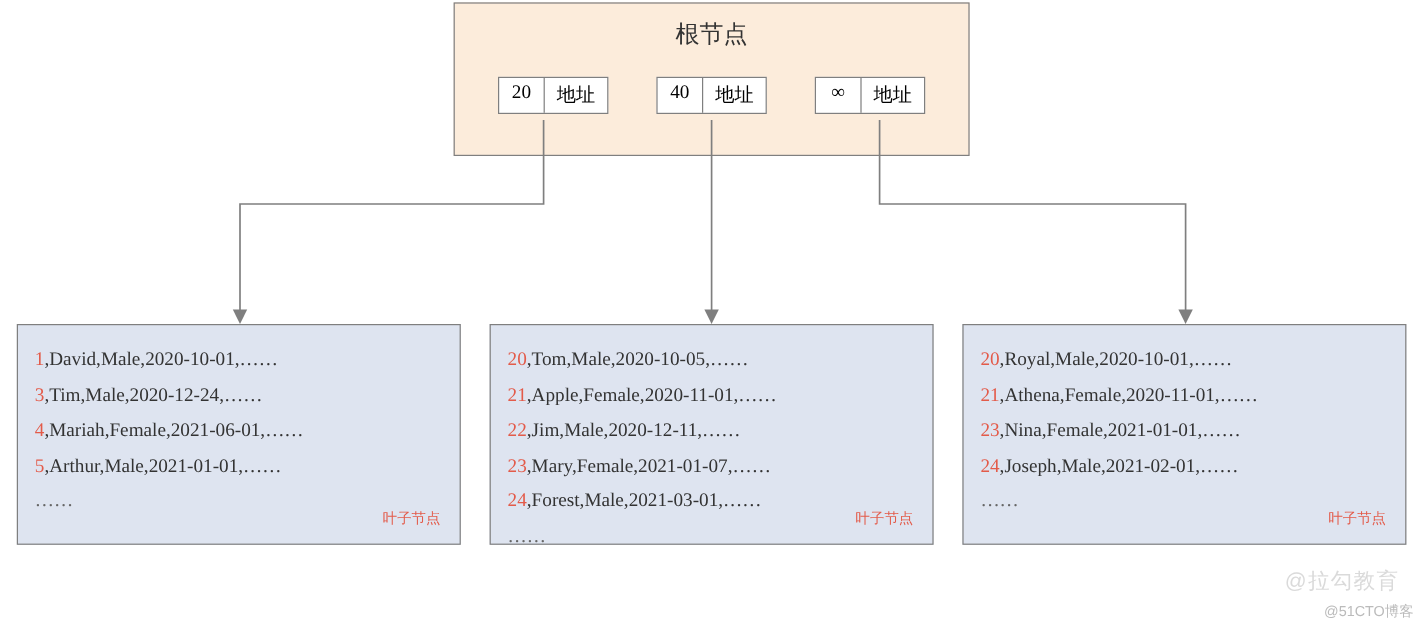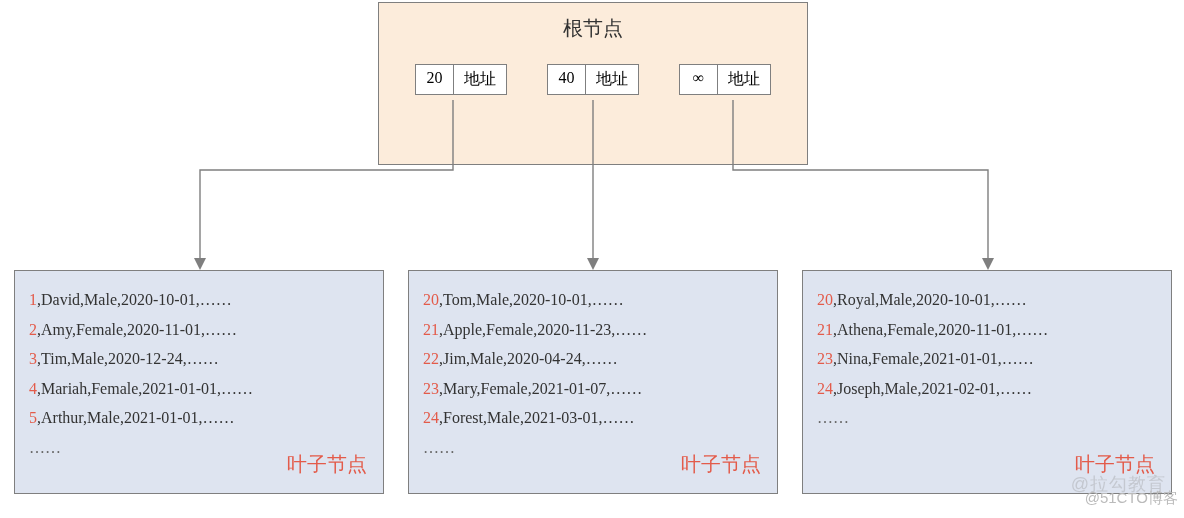--- a/index.html
+++ b/index.html
@@ -1,63 +1,63 @@
 <!DOCTYPE html>
 <html><head>
 <meta charset="utf-8">
 <style>
 * { box-sizing: border-box; margin: 0; padding: 0; }
 body { font-family: "Songti SC", "SimSun", serif; background: #fff; width: 1184px; height: 518px; position: relative; }
 
 .root-box {
   position: absolute;
   left: 378px; top: 2px;
-  width: 430px; height: 163px;
+  width: 430px; height: 128px;
   background: #fcecdb;
   border: 1px solid #7f7f7f;
   text-align: center;
   padding-top: 12px;
 }
 .root-title { font-size: 20px; color: #333; margin-bottom: 22px; }
 .key-row { display: flex; justify-content: center; gap: 40px; }
 .key-cell {
   display: inline-flex;
   border: 1px solid #7f7f7f;
   background: #fff;
   font-size: 16px;
 }
 .key-cell span { padding: 4px 10px; }
 .key-cell span:first-child { border-right: 1px solid #7f7f7f; min-width: 38px; text-align: center; }
 
 .leaf {
   position: absolute;
-  width: 370px; height: 224px;
+  width: 370px; height: 184px;
   background: #dee4f0;
   border: 1px solid #7f7f7f;
   padding: 14px 14px 10px 14px;
   font-size: 16px;
   line-height: 1.85;
   color: #333;
 }
 .leaf .row { white-space: nowrap; overflow: hidden; }
 .leaf .idx { color: #e35b4a; }
 .leaf .ellipsis { color: #666; }
 .leaf .label {
   position: absolute; right: 16px; bottom: 10px;
-  color: #e35b4a; font-size: 20px;
+  color: #e35b4a; font-size: 12px;
 }
 #leaf1 { left: 14px;  top: 270px; }
 #leaf2 { left: 408px; top: 270px; }
 #leaf3 { left: 802px; top: 270px; }
 
 svg.arrows { position: absolute; left: 0; top: 0; width: 1184px; height: 518px; pointer-events: none; }
 .arrow-line { stroke: #7f7f7f; stroke-width: 1.4; fill: none; }
 .arrow-head { fill: #7f7f7f; }
 
-.watermark-blog { position: absolute; right: 6px; bottom: 10px; font-size: 15px; color: #bbb; font-family: sans-serif; }
+.watermark-blog { position: absolute; right: 6px; bottom: 0; font-size: 12px; color: #bbb; font-family: sans-serif; }
 .watermark-brand { position: absolute; right: 18px; bottom: 22px; font-size: 18px; color: rgba(150,150,150,0.35); font-family: sans-serif; letter-spacing: 1px; }
 </style>
 </head>
 <body>
 
 <div class="root-box">
   <div class="root-title">根节点</div>
   <div class="key-row">
     <span class="key-cell">
       <span>20</span>
@@ -78,32 +78,31 @@
   <path class="arrow-line" d="M 453 100 L 453 170 L 200 170 L 200 262"></path>
   <polygon class="arrow-head" points="200,270 194,258 206,258"></polygon>
   <path class="arrow-line" d="M 593 100 L 593 262"></path>
   <polygon class="arrow-head" points="593,270 587,258 599,258"></polygon>
   <path class="arrow-line" d="M 733 100 L 733 170 L 988 170 L 988 262"></path>
   <polygon class="arrow-head" points="988,270 982,258 994,258"></polygon>
 </svg>
 
 <div id="leaf1" class="leaf">
   <div class="row"><span class="idx">1</span><span>,David,Male,2020-10-01,……</span></div>
-  <div class="row"><span class="idx">2</span><span>,Amy,Female,2020-11-01,……</span></div>
   <div class="row"><span class="idx">3</span><span>,Tim,Male,2020-12-24,……</span></div>
-  <div class="row"><span class="idx">4</span><span>,Mariah,Female,2021-01-01,……</span></div>
+  <div class="row"><span class="idx">4</span><span>,Mariah,Female,2021-06-01,……</span></div>
   <div class="row"><span class="idx">5</span><span>,Arthur,Male,2021-01-01,……</span></div>
   <div class="row ellipsis">……</div>
   <div class="label">叶子节点</div>
 </div>
 
 <div id="leaf2" class="leaf">
-  <div class="row"><span class="idx">20</span><span>,Tom,Male,2020-10-01,……</span></div>
-  <div class="row"><span class="idx">21</span><span>,Apple,Female,2020-11-23,……</span></div>
-  <div class="row"><span class="idx">22</span><span>,Jim,Male,2020-04-24,……</span></div>
+  <div class="row"><span class="idx">20</span><span>,Tom,Male,2020-10-05,……</span></div>
+  <div class="row"><span class="idx">21</span><span>,Apple,Female,2020-11-01,……</span></div>
+  <div class="row"><span class="idx">22</span><span>,Jim,Male,2020-12-11,……</span></div>
   <div class="row"><span class="idx">23</span><span>,Mary,Female,2021-01-07,……</span></div>
   <div class="row"><span class="idx">24</span><span>,Forest,Male,2021-03-01,……</span></div>
   <div class="row ellipsis">……</div>
   <div class="label">叶子节点</div>
 </div>
 
 <div id="leaf3" class="leaf">
   <div class="row"><span class="idx">20</span><span>,Royal,Male,2020-10-01,……</span></div>
   <div class="row"><span class="idx">21</span><span>,Athena,Female,2020-11-01,……</span></div>
   <div class="row"><span class="idx">23</span><span>,Nina,Female,2021-01-01,……</span></div>

